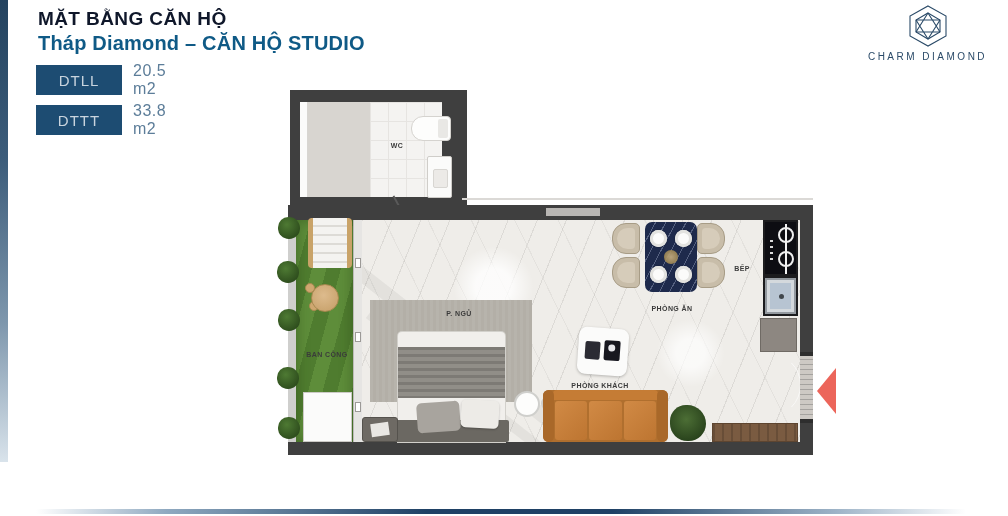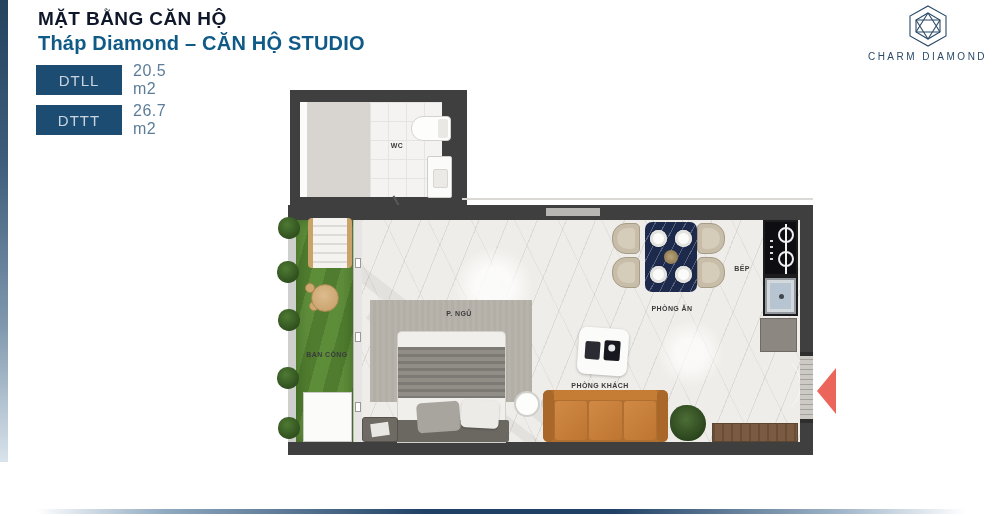--- a/index.html
+++ b/index.html
@@ -165,21 +165,21 @@
   <div class="page-subtitle">Tháp Diamond – CĂN HỘ STUDIO</div>
 </div>
 
 <div class="legend">
   <div class="legend-row">
     <div class="legend-badge">DTLL</div>
     <div class="legend-value">20.5 m2</div>
   </div>
   <div class="legend-row">
     <div class="legend-badge">DTTT</div>
-    <div class="legend-value">26.7 m2</div>
+    <div class="legend-value">33.8 m2</div>
   </div>
 </div>
 
 <div class="brand">
   <svg width="44" height="42" viewBox="0 0 44 42">
     <g fill="none" stroke="#2a4a68" stroke-width="1.1">
       <polygon points="22,1 40,11 40,31 22,41 4,31 4,11"></polygon>
       <polygon points="22,8 34,15 34,27 22,34 10,27 10,15"></polygon>
       <path d="M22,8 L34,27 M34,15 L22,34 M10,15 L34,15 M10,27 L22,8 M10,15 L22,34 M10,27 L34,27"></path>
     </g>

